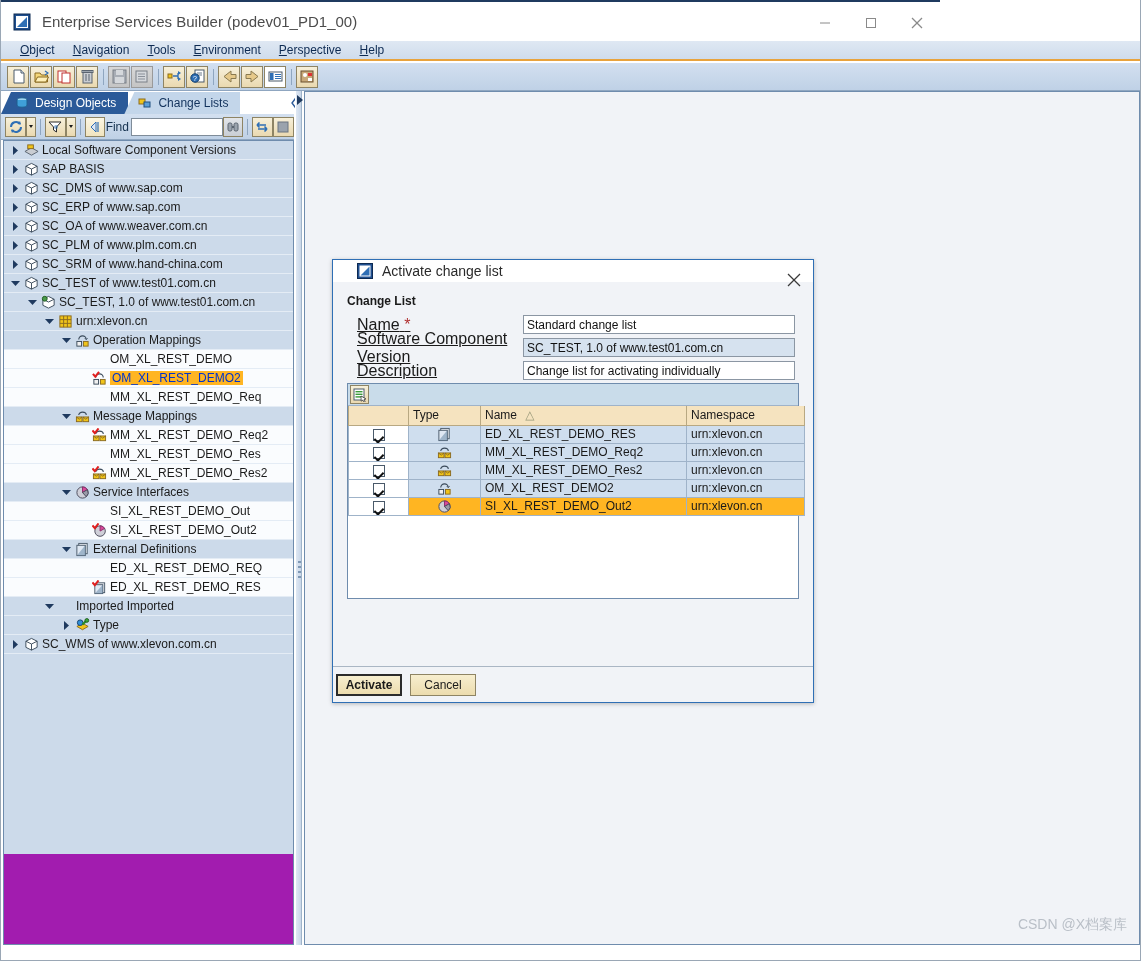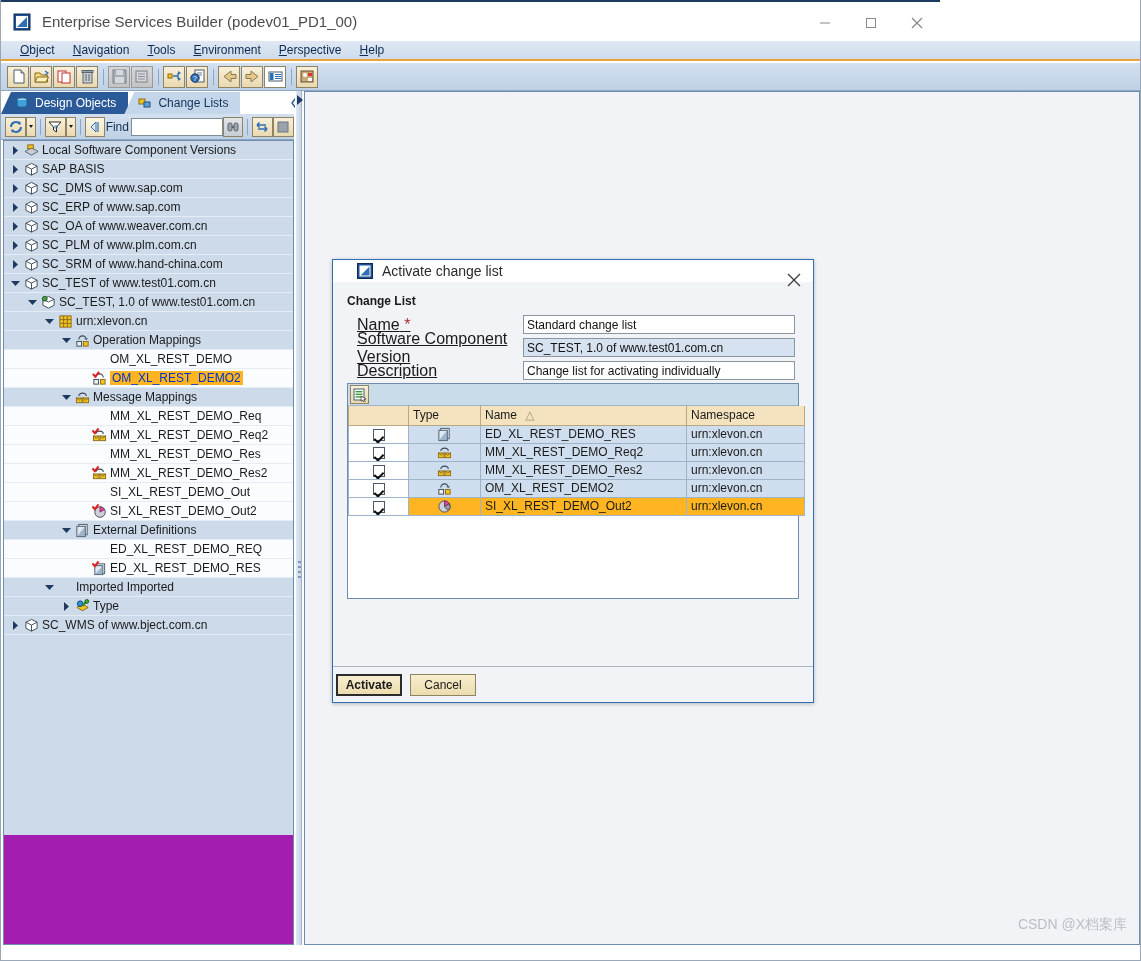--- a/index.html
+++ b/index.html
@@ -729,43 +729,43 @@
           <span class="ico">
             <svg width="15" height="15" viewBox="0 0 16 16">
               <path d="M4 7 a4 4 0 0 1 8 0" fill="none" stroke="#3a4a5a" stroke-width="1.2"></path>
               <rect x="2" y="9" width="5" height="5" fill="#f0f0f0" stroke="#3a4a5a"></rect>
               <rect x="9" y="9" width="5" height="5" fill="#f0c419" stroke="#8a6a20"></rect>
               <path d="M1 3 l2.5 3 l4 -5" fill="none" stroke="#e02020" stroke-width="2.2"></path>
             </svg>
           </span>
           <span class="lbl">OM_XL_REST_DEMO2</span>
         </div>
+        <div class="trow leaf">
+          <span style="width: 72px; flex: 0 0 auto;"></span>
+          <span class="tw"></span>
+          <span class="ico"></span>
+          <span class="lbl">MM_XL_REST_DEMO_Req</span>
+        </div>
         <div class="trow ">
           <span style="width: 55px; flex: 0 0 auto;"></span>
           <span class="tw">
             <svg width="9" height="9" viewBox="0 0 9 9">
               <path d="M0 2 L9 2 L4.5 7 Z" fill="#1f3a5f"></path>
             </svg>
           </span>
           <span class="ico">
             <svg width="15" height="15" viewBox="0 0 16 16">
               <path d="M4 6.5 a4 3.2 0 0 1 8 0" fill="none" stroke="#3a4a5a" stroke-width="1.2"></path>
               <rect x="1.5" y="8.5" width="6" height="5" fill="#f0c419" stroke="#8a6a20"></rect>
               <path d="M1.5 8.5 l3 2.4 l3 -2.4" fill="none" stroke="#8a6a20"></path>
               <rect x="8.5" y="8.5" width="6" height="5" fill="#f0c419" stroke="#8a6a20"></rect>
               <path d="M8.5 8.5 l3 2.4 l3 -2.4" fill="none" stroke="#8a6a20"></path>
             </svg>
           </span>
           <span class="lbl">Message Mappings</span>
-        </div>
-        <div class="trow leaf">
-          <span style="width: 72px; flex: 0 0 auto;"></span>
-          <span class="tw"></span>
-          <span class="ico"></span>
-          <span class="lbl">MM_XL_REST_DEMO_Req</span>
         </div>
         <div class="trow leaf">
           <span style="width: 72px; flex: 0 0 auto;"></span>
           <span class="tw"></span>
           <span class="ico">
             <svg width="15" height="15" viewBox="0 0 16 16">
               <path d="M4 6.5 a4 3.2 0 0 1 8 0" fill="none" stroke="#3a4a5a" stroke-width="1.2"></path>
               <rect x="1.5" y="8.5" width="6" height="5" fill="#f0c419" stroke="#8a6a20"></rect>
               <path d="M1.5 8.5 l3 2.4 l3 -2.4" fill="none" stroke="#8a6a20"></path>
               <rect x="8.5" y="8.5" width="6" height="5" fill="#f0c419" stroke="#8a6a20"></rect>
@@ -789,20 +789,36 @@
               <path d="M4 6.5 a4 3.2 0 0 1 8 0" fill="none" stroke="#3a4a5a" stroke-width="1.2"></path>
               <rect x="1.5" y="8.5" width="6" height="5" fill="#f0c419" stroke="#8a6a20"></rect>
               <path d="M1.5 8.5 l3 2.4 l3 -2.4" fill="none" stroke="#8a6a20"></path>
               <rect x="8.5" y="8.5" width="6" height="5" fill="#f0c419" stroke="#8a6a20"></rect>
               <path d="M8.5 8.5 l3 2.4 l3 -2.4" fill="none" stroke="#8a6a20"></path>
               <path d="M0.5 2.5 l2.5 3 l4 -5" fill="none" stroke="#e02020" stroke-width="2.2"></path>
             </svg>
           </span>
           <span class="lbl">MM_XL_REST_DEMO_Res2</span>
         </div>
+        <div class="trow ">
+          <span style="width: 55px; flex: 0 0 auto;"></span>
+          <span class="tw">
+            <svg width="9" height="9" viewBox="0 0 9 9">
+              <path d="M0 2 L9 2 L4.5 7 Z" fill="#1f3a5f"></path>
+            </svg>
+          </span>
+          <span class="ico">
+            <svg width="15" height="15" viewBox="0 0 16 16">
+              <circle cx="8" cy="8" r="6" fill="#cfcfd8" stroke="#4a4a5a"></circle>
+              <path d="M8 8 L8 2 A6 6 0 0 1 13.2 5 Z" fill="#d84a9a" stroke="#8a2a6a"></path>
+              <path d="M8 8 L13.2 5 A6 6 0 0 1 12 12.5 Z" fill="#9a9aa8" stroke="#4a4a5a"></path>
+            </svg>
+          </span>
+          <span class="lbl">Service Interfaces</span>
+        </div>
         <div class="trow leaf">
           <span style="width: 72px; flex: 0 0 auto;"></span>
           <span class="tw"></span>
           <span class="ico"></span>
           <span class="lbl">SI_XL_REST_DEMO_Out</span>
         </div>
         <div class="trow leaf">
           <span style="width: 72px; flex: 0 0 auto;"></span>
           <span class="tw"></span>
           <span class="ico">
@@ -883,21 +899,21 @@
               <path d="M2 0 L7 4.5 L2 9 Z" fill="#1f3a5f"></path>
             </svg>
           </span>
           <span class="ico">
             <svg width="15" height="15" viewBox="0 0 16 16">
               <path d="M8 1.5 L14 4.5 L14 11 L8 14 L2 11 L2 4.5 Z" fill="#ffffff" stroke="#3a4a5a"></path>
               <path d="M2 4.5 L8 7.5 L14 4.5" fill="none" stroke="#3a4a5a"></path>
               <path d="M8 7.5 L8 14" fill="none" stroke="#3a4a5a"></path>
             </svg>
           </span>
-          <span class="lbl">SC_WMS of www.bject.com.cn</span>
+          <span class="lbl">SC_WMS of www.xlevon.com.cn</span>
         </div>
       </div>
     <div class="tree-fill" style="height:200px"></div>
   </div>
 
   <div class="splitter">
     <div class="grip">
         <i></i>
         <i></i>
         <i></i>

